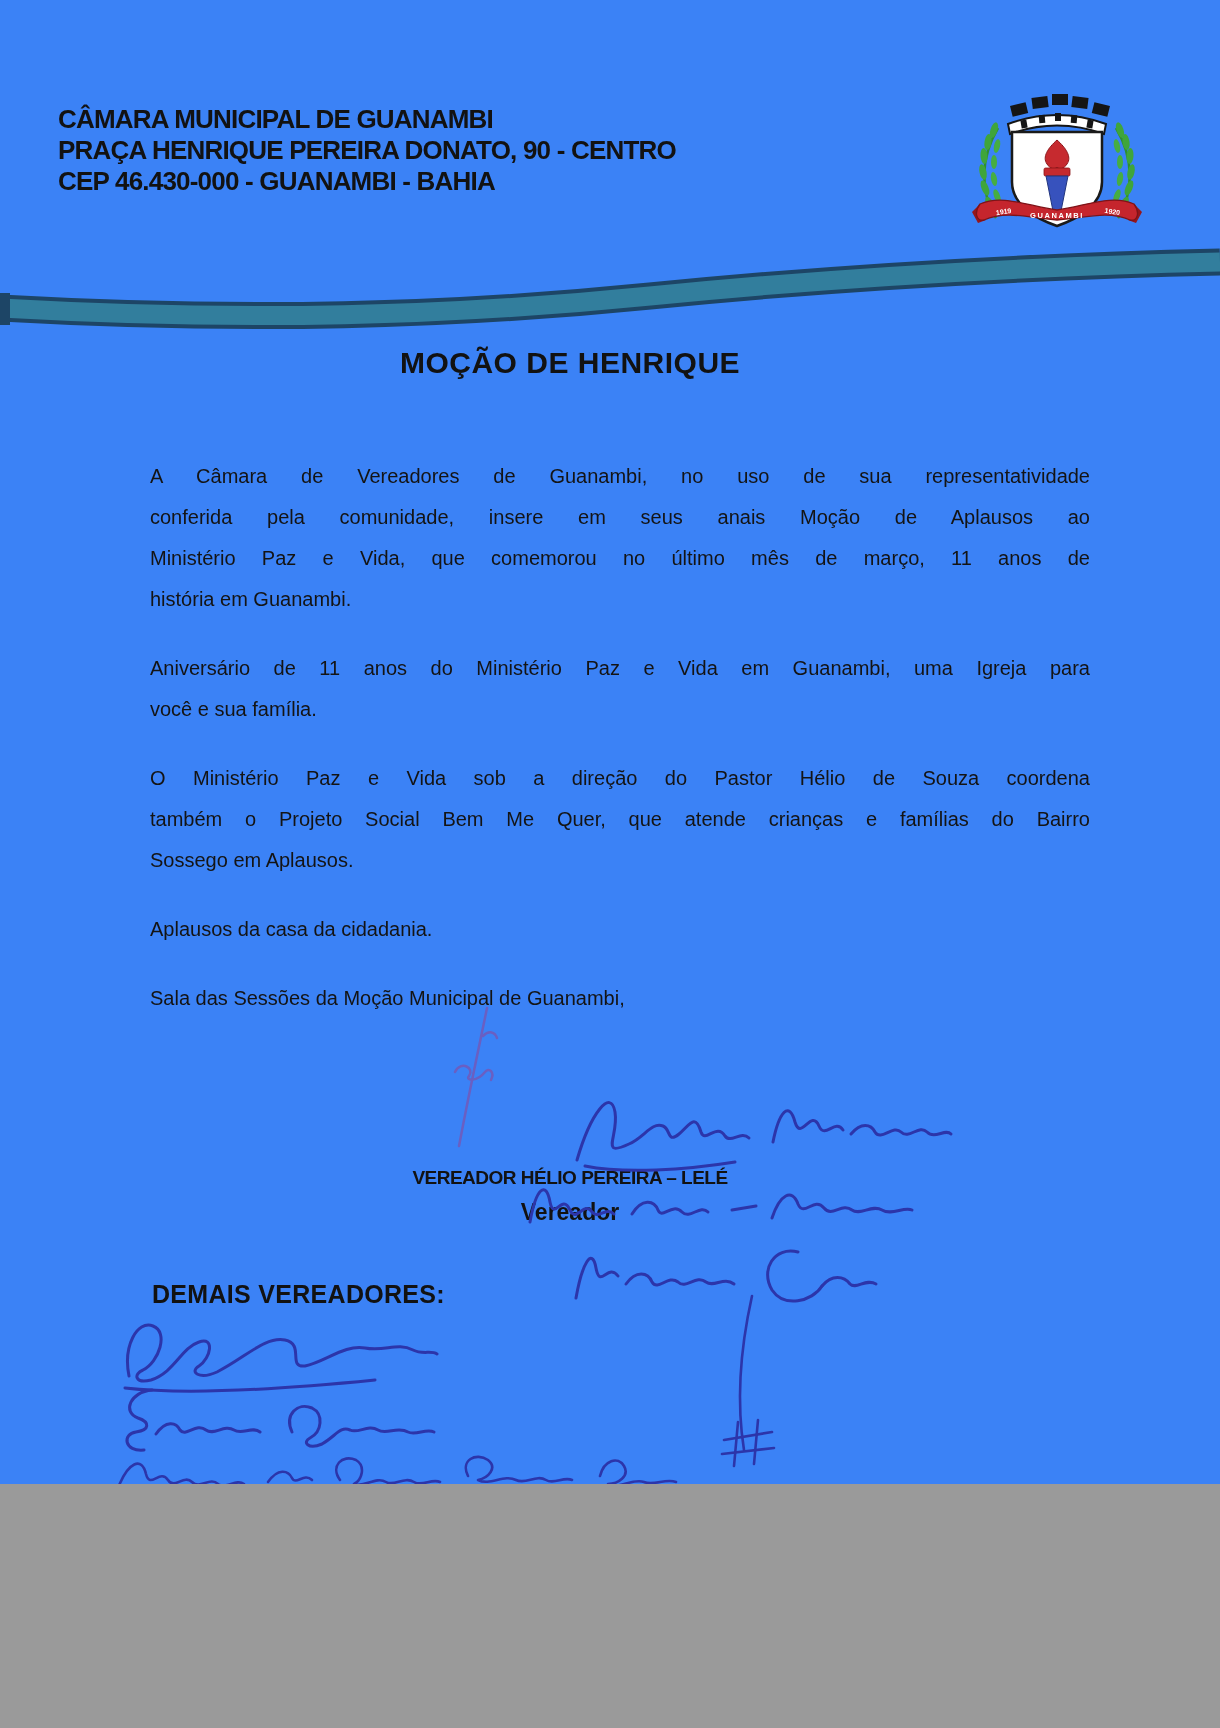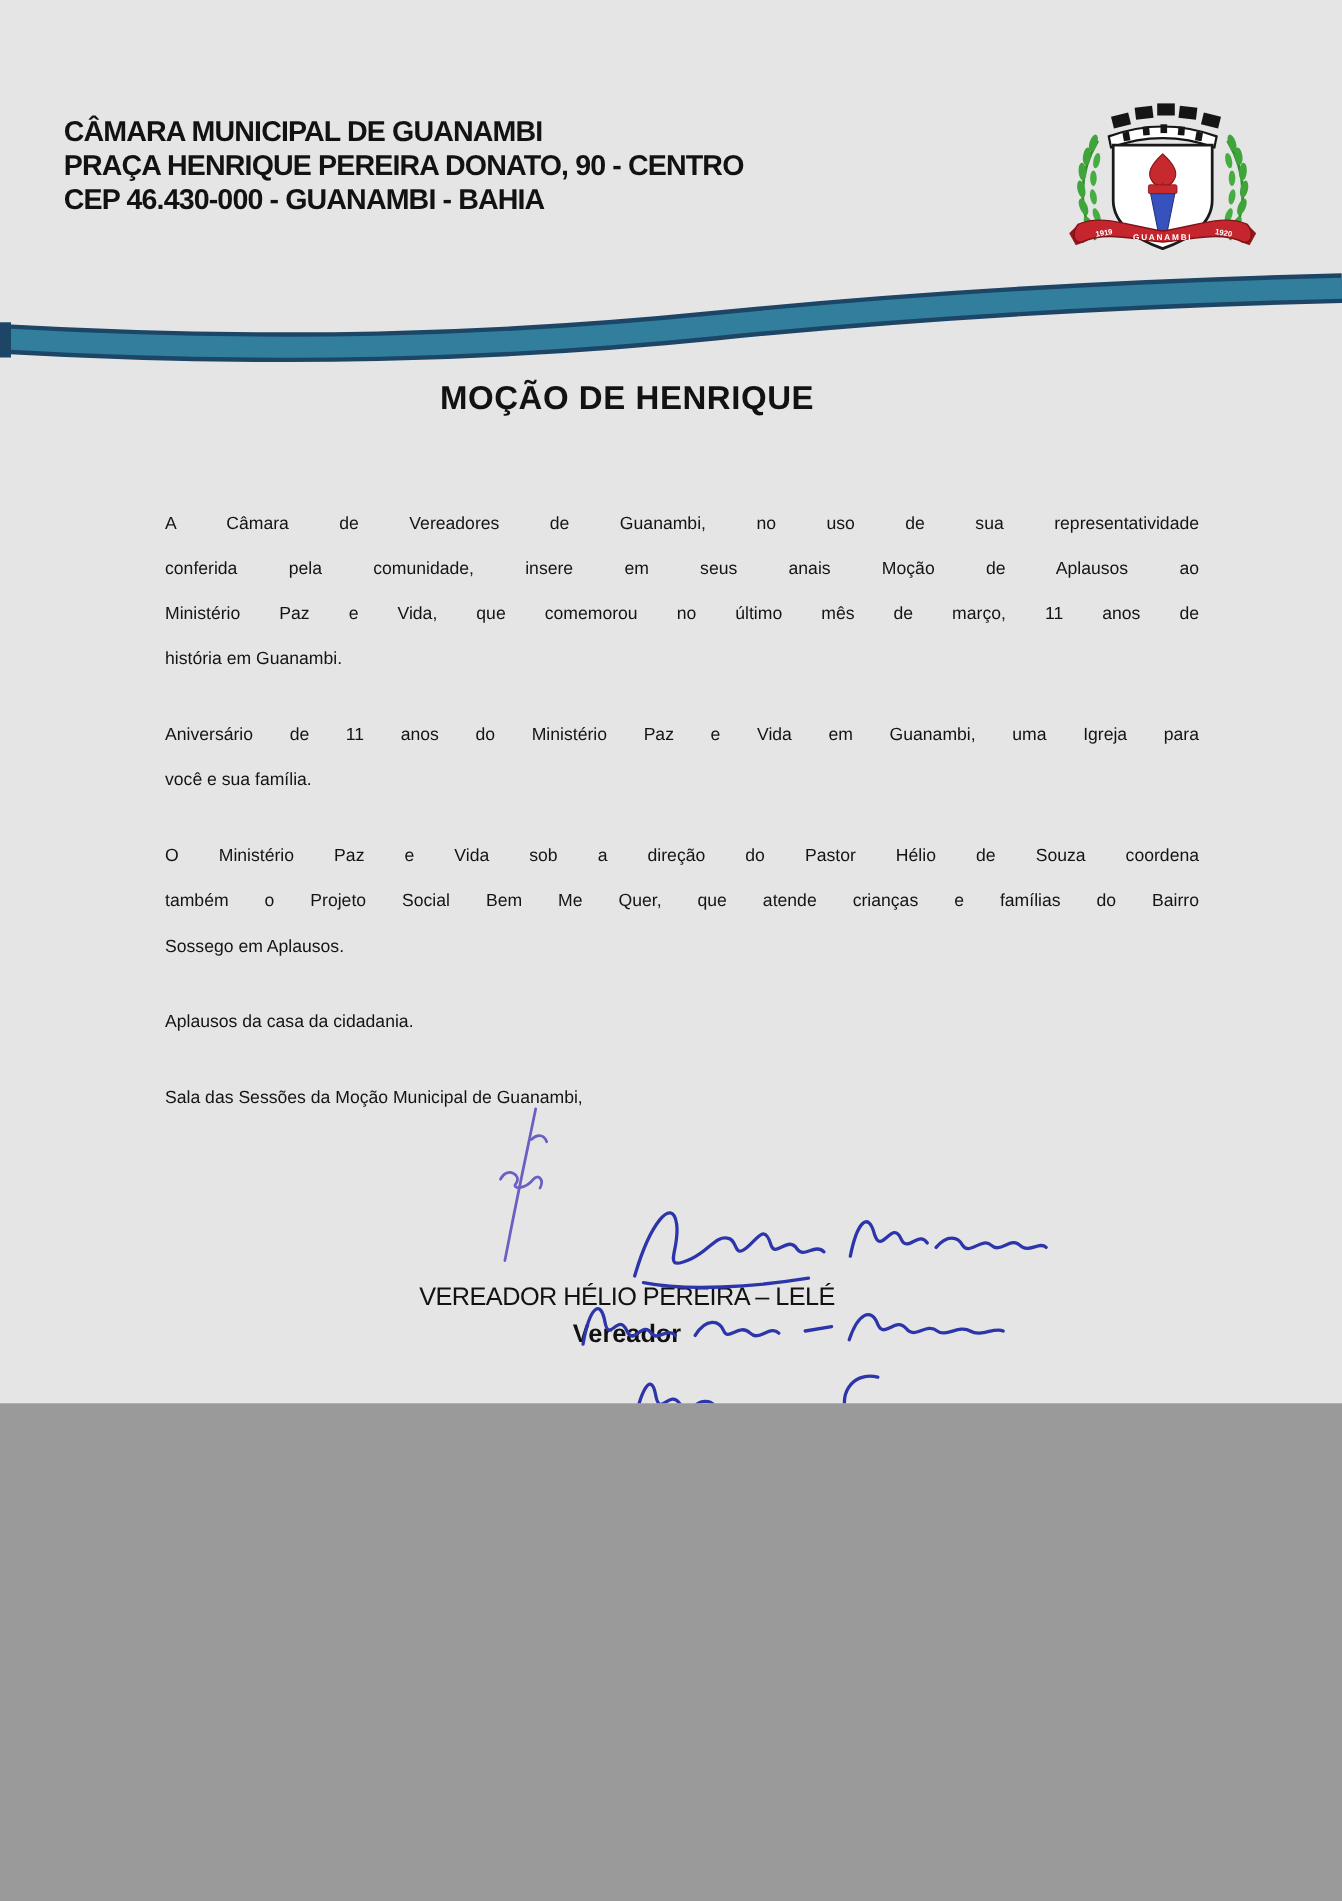--- a/index.html
+++ b/index.html
@@ -1,20 +1,20 @@
 <!DOCTYPE html>
 <html><head>
 <meta charset="utf-8">
 <style>
   html,body{margin:0;padding:0;background:#9a9a9a;}
   .page{
     position:relative;
-    width:1220px;height:1276px;
+    width:1220px;height:1484px;
     margin:0 auto;
-    background:#e5e5e5;
+    background:#3b82f6;
     font-family:"Liberation Sans", sans-serif;
     color:#121212;
     overflow:hidden;
   }
   
   .header-block{
     position:absolute;left:58px;top:104px;
     font-weight:bold;font-size:26px;line-height:31px;
     letter-spacing:-0.8px;color:#121212;white-space:nowrap;
   }
@@ -23,27 +23,27 @@
   
   .band{position:absolute;left:0;top:235px;width:1220px;height:110px;}
   
   .doc-title{
     position:absolute;left:150px;top:346px;width:840px;
     text-align:center;font-weight:bold;font-size:30px;letter-spacing:0.5px;
   }
   
   .body-text{position:absolute;left:150px;top:456px;width:940px;}
   .para{margin:0 0 28px 0;}
-  .bline{font-size:16px;line-height:41px;color:#141414;}
+  .bline{font-size:20px;line-height:41px;color:#141414;}
   .just{text-align:justify;text-align-last:justify;}
   
   .signer-block{
     position:absolute;left:150px;top:1163px;width:840px;text-align:center;
   }
-  .signer-name{font-weight:normal;font-size:23px;letter-spacing:-0.5px;line-height:30px;}
+  .signer-name{font-weight:bold;font-size:19px;letter-spacing:-0.5px;line-height:30px;}
   .signer-role{font-weight:bold;font-size:23px;line-height:30px;margin-top:4px;}
   
   .others-label{
     position:absolute;left:152px;top:1280px;
     font-weight:bold;font-size:25px;letter-spacing:0.3px;
   }
   
   .quote{
     position:absolute;left:742px;top:1580px;width:420px;
     font-family:"Liberation Serif", serif;

